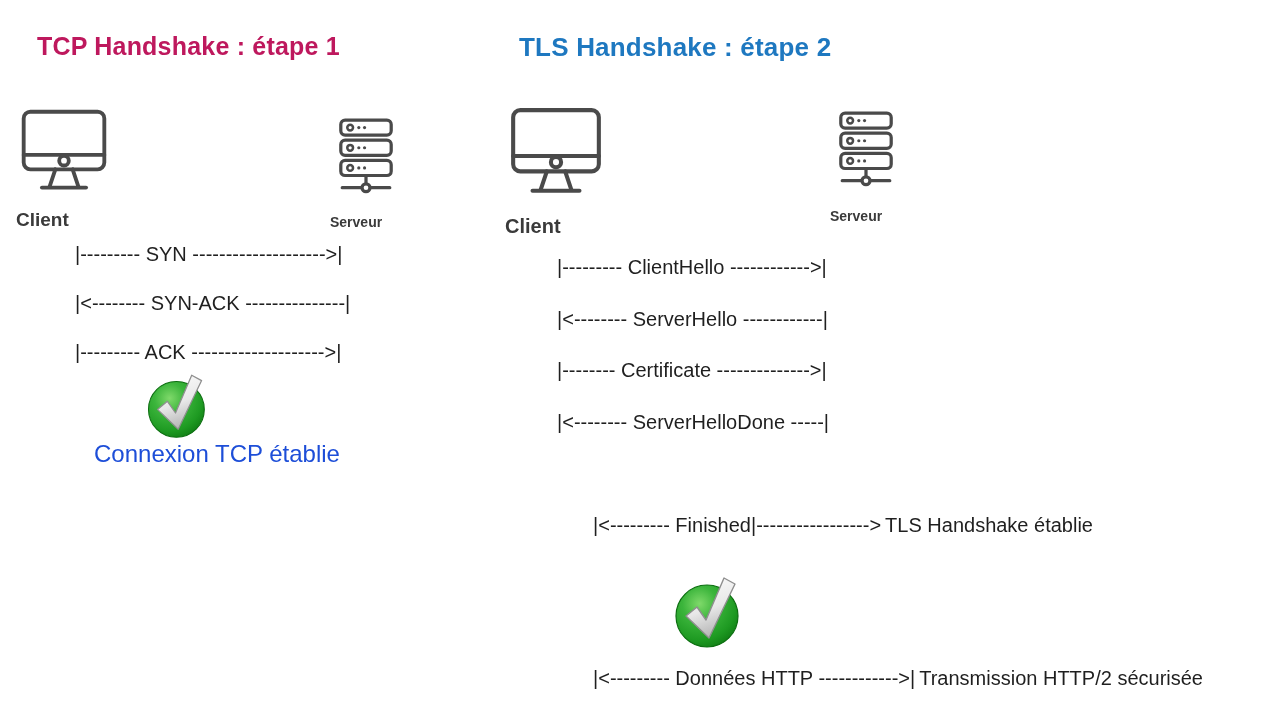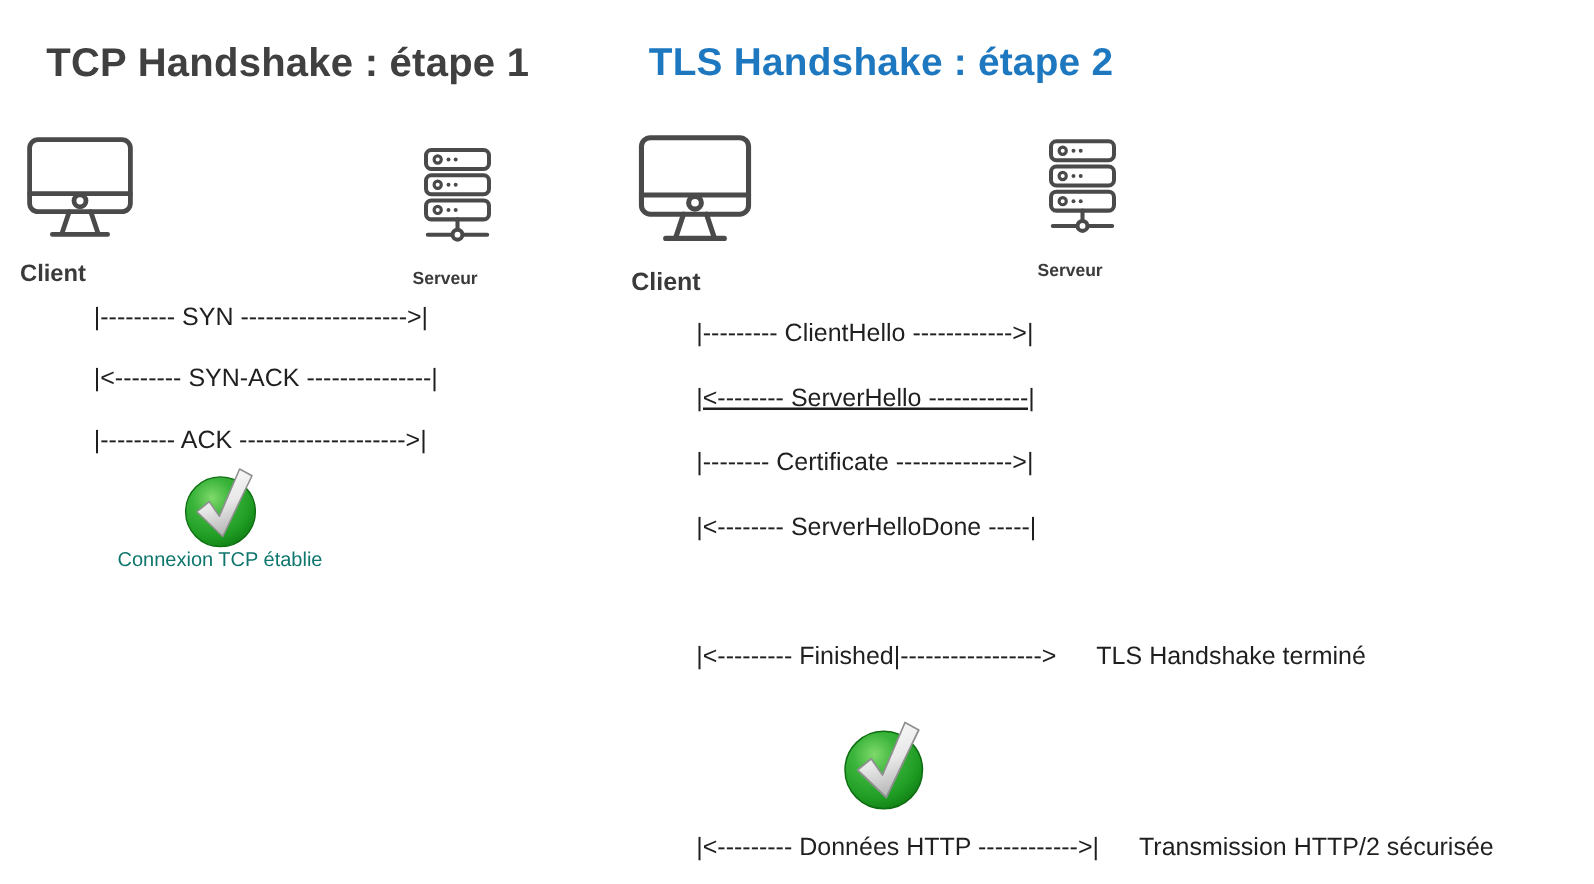--- a/index.html
+++ b/index.html
@@ -11,38 +11,38 @@
     background: #ffffff;
     font-family: "Liberation Sans", sans-serif;
     overflow: hidden;
   }
   .abs { position: absolute; }
   .title {
     font-weight: bold;
     white-space: nowrap;
     letter-spacing: 0.2px;
   }
-  .title-tcp { left: 37px; top: 32px; font-size: 32px; color: #404040; }
-  .title-tls { left: 519px; top: 32px; font-size: 31px; color: #1e78c0; }
+  .title-tcp { left: 37px; top: 32px; font-size: 25px; color: #be185d; }
+  .title-tls { left: 519px; top: 32px; font-size: 26px; color: #1e78c0; }
   .icon-label {
     font-weight: bold;
     color: #3a3a3a;
     text-align: left;
     white-space: nowrap;
   }
   .ascii-line {
     font-size: 20px;
     color: #1f1f1f;
     white-space: pre;
     letter-spacing: 0px;
   }
-  .ascii-row { display: flex; gap: 32px; align-items: baseline; }
+  .ascii-row { display: flex; gap: 4px; align-items: baseline; margin-left: 36px; }
   .caption {
-    font-size: 16px;
-    color: #0f766e;
+    font-size: 24px;
+    color: #1d4ed8;
     white-space: nowrap;
   }
   svg { display: block; }
 </style>
 </head>
 <body>
 
 <svg width="0" height="0" style="position:absolute" aria-hidden="true">
   <defs>
     <symbol id="sym-monitor" viewBox="0 0 100 100">
@@ -124,27 +124,27 @@
       <use href="#sym-monitor"></use>
     </svg>
   <div class="abs icon-label" style="left:505px; top:215px; width:102px; font-size:20px;">Client</div>
 
   <svg class="abs" style="left:830px; top:110px;" width="72" height="81">
       <use href="#sym-server"></use>
     </svg>
   <div class="abs icon-label" style="left:830px; top:208px; width:72px; font-size:14px;">Serveur</div>
 
   <div class="abs ascii-line" style="left:557px; top:256px;">|--------- ClientHello ------------&gt;|</div>
-  <div class="abs ascii-line" style="left:557px; top:308px;text-decoration:underline;">|&lt;-------- ServerHello ------------|</div>
+  <div class="abs ascii-line" style="left:557px; top:308px;">|&lt;-------- ServerHello ------------|</div>
   <div class="abs ascii-line" style="left:557px; top:359px;">|-------- Certificate --------------&gt;|</div>
   <div class="abs ascii-line" style="left:557px; top:411px;">|&lt;-------- ServerHelloDone -----|</div>
 
   <div class="abs ascii-row" style="left:557px; top:514px;">
     <span class="ascii-line">|&lt;--------- Finished|-----------------&gt;</span>
-    <span class="ascii-line">TLS Handshake terminé</span>
+    <span class="ascii-line">TLS Handshake établie</span>
   </div>
 
   <svg class="abs" style="left:671px; top:570px;" width="80" height="80">
       <use href="#sym-check"></use>
     </svg>
 
   <div class="abs ascii-row" style="left:557px; top:667px;justify-content:flex-end;">
     <span class="ascii-line">|&lt;--------- Données HTTP ------------&gt;|</span>
     <span class="ascii-line">Transmission HTTP/2 sécurisée</span>
   </div>

